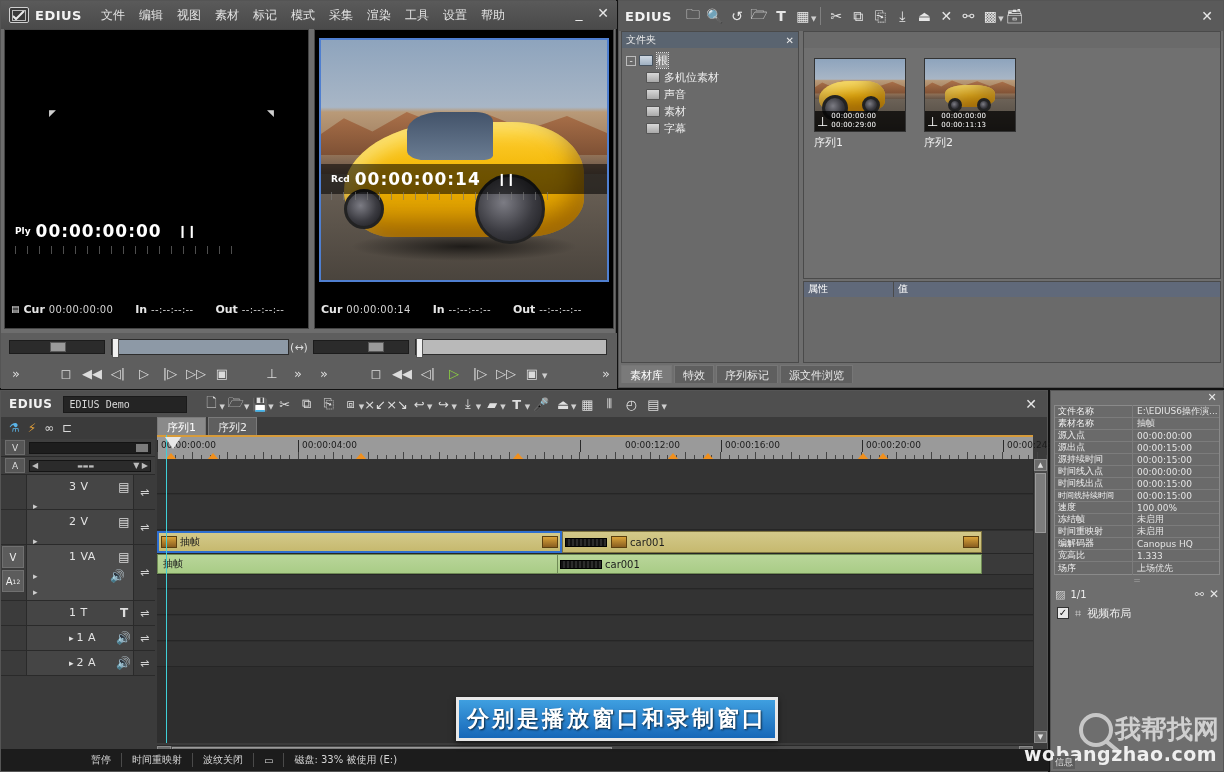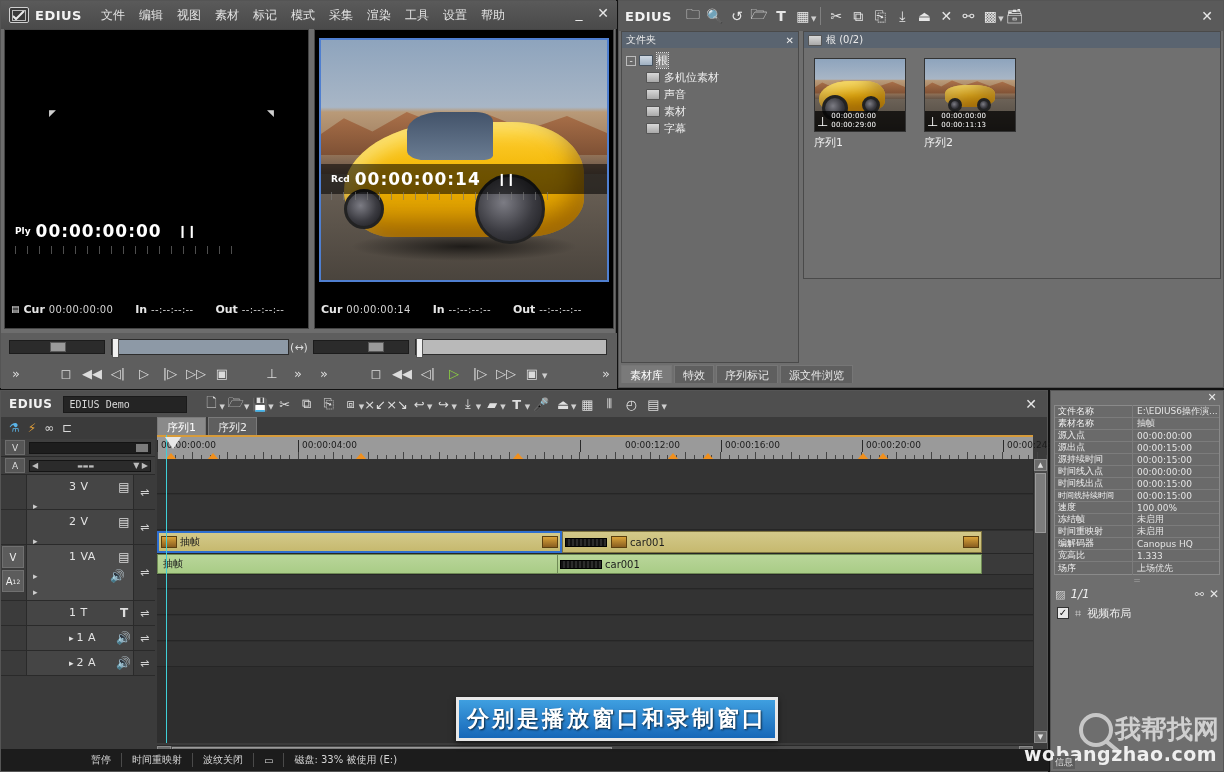--- a/index.html
+++ b/index.html
@@ -414,26 +414,20 @@
           <span>素材</span>
         </div>
         <div class="tree-row indent">
           <span class="folder-glyph plain"></span>
           <span>字幕</span>
         </div>
       </div>
     </div>
 
     <div id="clip-pane">
-      <div class="pane-head" style="background:#5a6470;">
-        <span style="display:flex;align-items:center;gap:4px;">
-          <span class="folder-glyph plain" style="margin:0;"></span>
-          <span>根 (0/2)</span>
-        </span>
-      </div>
       <div class="clip-area">
         <div class="clip-card">
           <div class="clip-thumb">
             <div class="car-scene">
               <div class="car-sky-rock"></div>
               <div class="car-road"></div>
               <div class="car-body" style="left:4%;top:30%;width:74%;height:42%;"></div>
               <div class="car-wheel" style="left:8%;top:50%;width:26px;height:26px;"></div>
               <div class="car-wheel" style="left:52%;top:52%;width:18px;height:18px;"></div>
             </div>
@@ -462,20 +456,27 @@
                 <span>00:00:00:00</span>
                 <span>00:00:11:13</span>
               </span>
             </div>
           </div>
           <div class="clip-name">序列2</div>
         </div>
       </div>
     </div>
 
+    <div id="prop-pane">
+      <div class="prop-head">
+        <div class="prop-h1">属性</div>
+        <div class="prop-h2">值</div>
+      </div>
+      <div style="height:64px;"></div>
+    </div>
 
     <div id="bin-tabs">
       <div class="bin-tab active">素材库</div>
       <div class="bin-tab">特效</div>
       <div class="bin-tab">序列标记</div>
       <div class="bin-tab">源文件浏览</div>
     </div>
   </div>
 
   <div id="timeline-window">
@@ -889,21 +890,21 @@
         <div class="info-v">上场优先</div>
       </div>
     </div>
 
     <div id="info-splitter">
       <span>=</span>
     </div>
 
     <div id="layout-head">
       <span style="color:#cfcfcf;">▨</span>
-      <span style="font-size:12px;color:#eee;font-style:italic;">1/1</span>
+      <span style="font-size:10px;color:#eee;">1/1</span>
       <span style="flex:1;"></span>
       <span style="color:#dcdcdc;font-size:11px;">⚯</span>
       <span style="color:#e8e8e8;font-size:12px;">✕</span>
     </div>
 
     <div id="layout-row">
       <span class="chk">✓</span>
       <span style="color:#cfcfcf;font-size:11px;">⌗</span>
       <span style="font-size:11px;color:#f0f0f0;">视频布局</span>
     </div>

